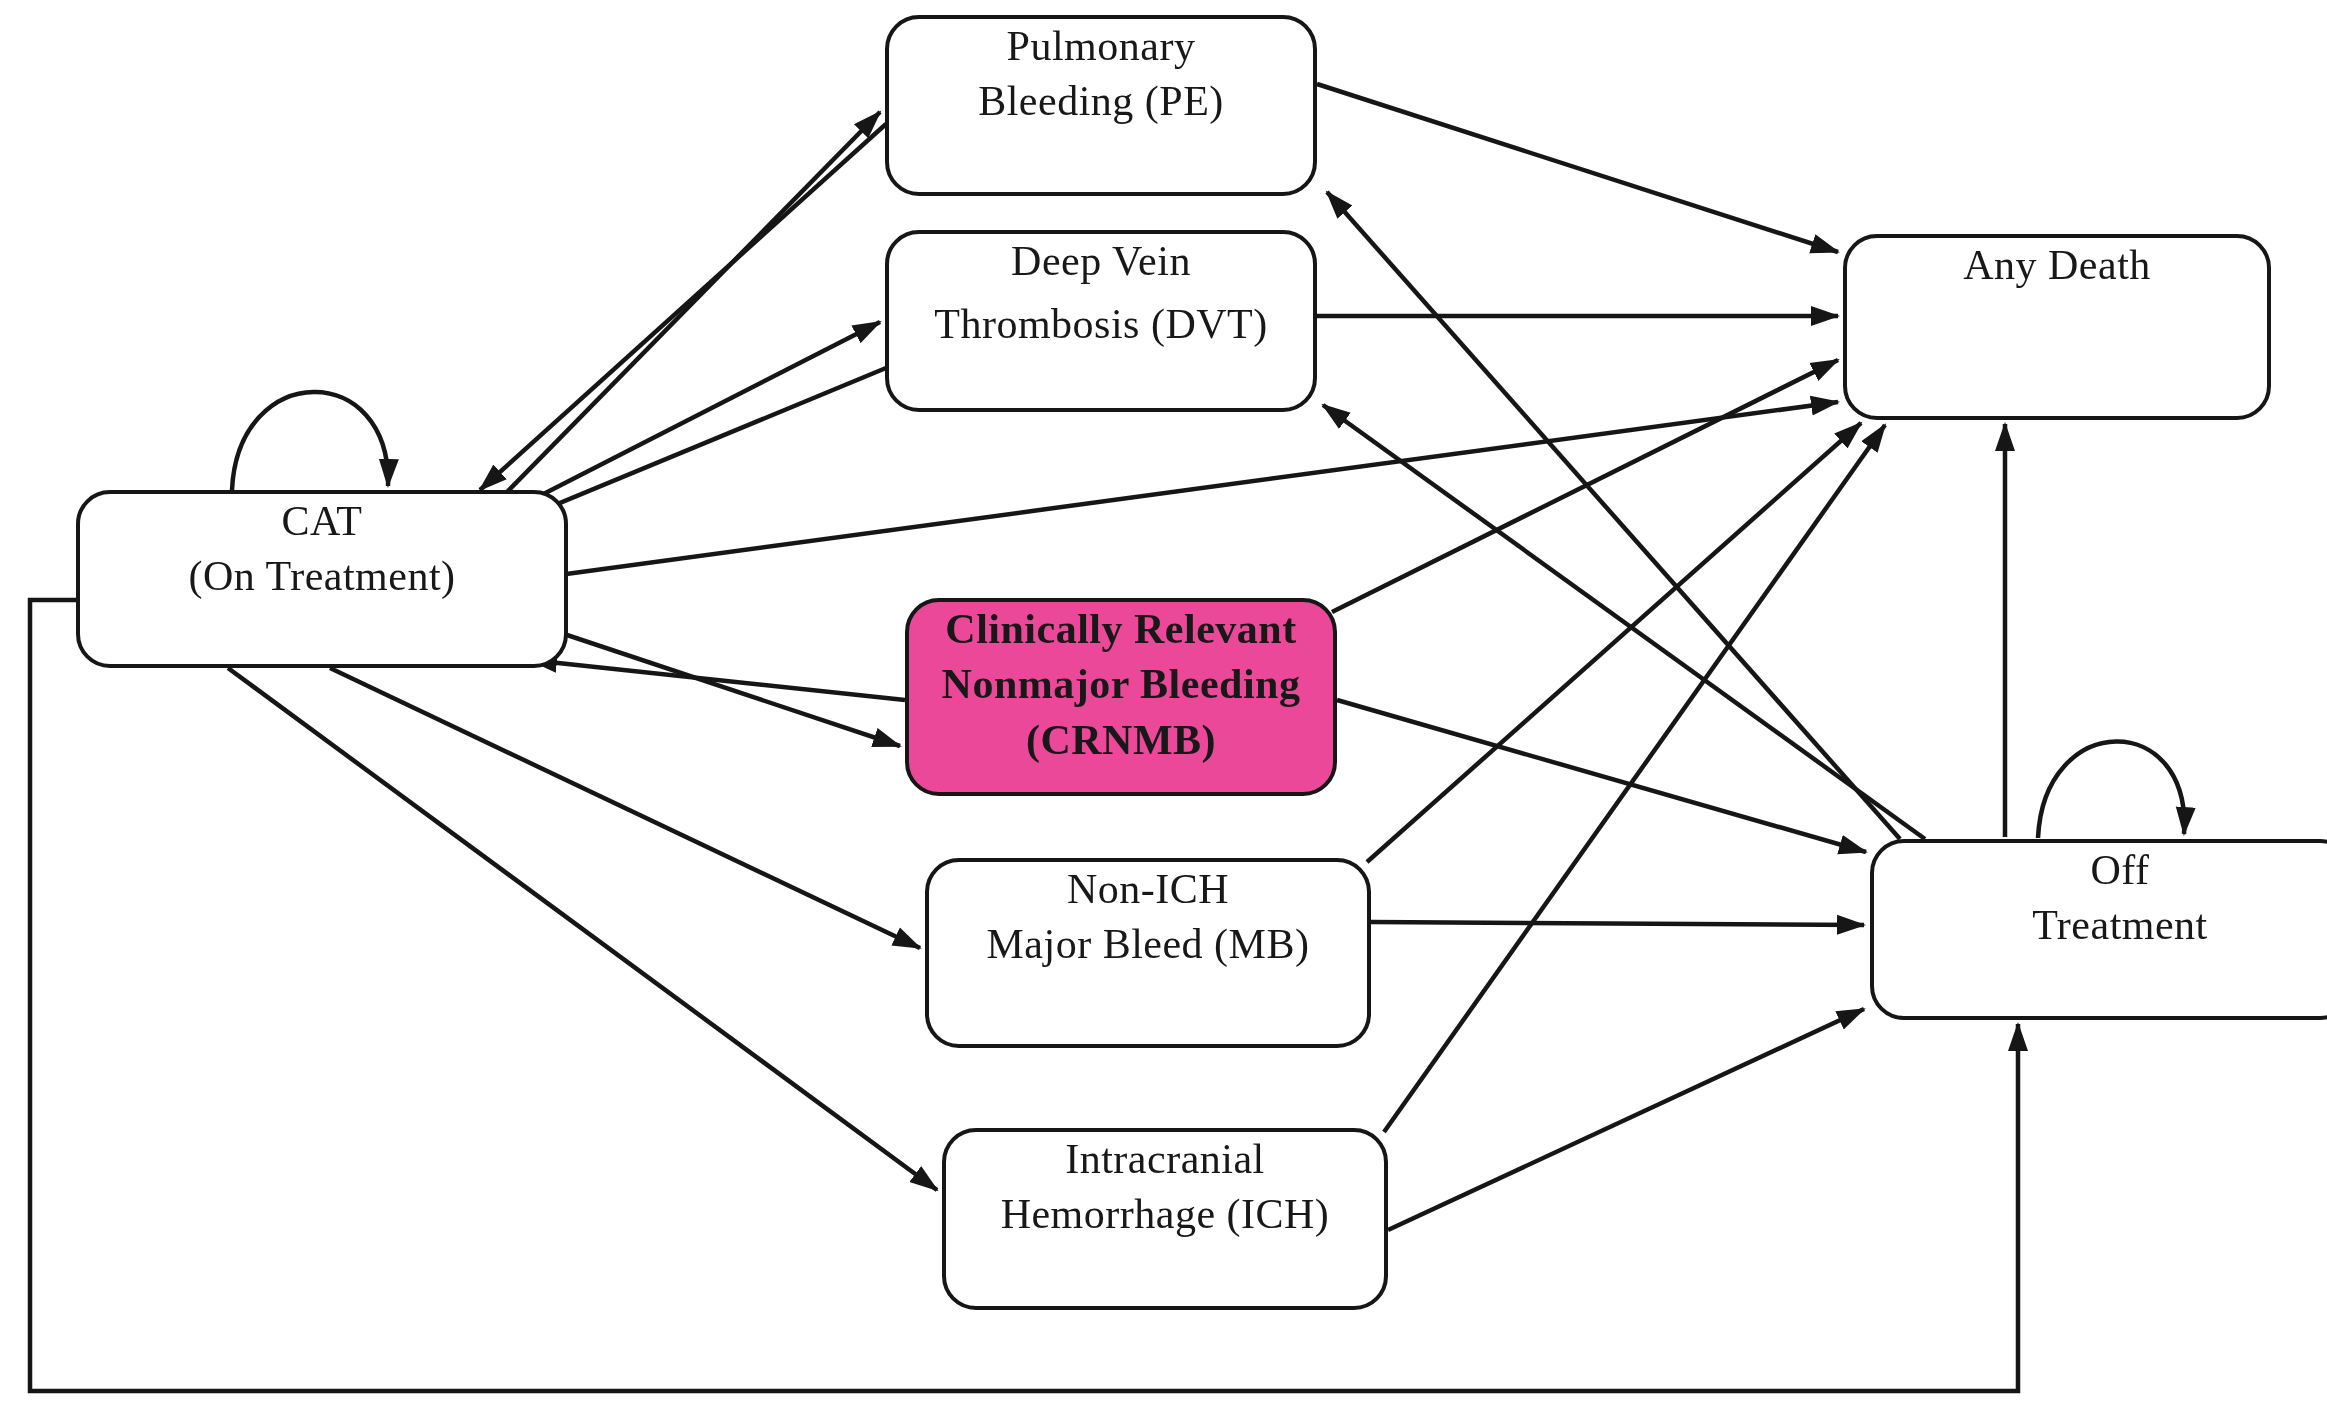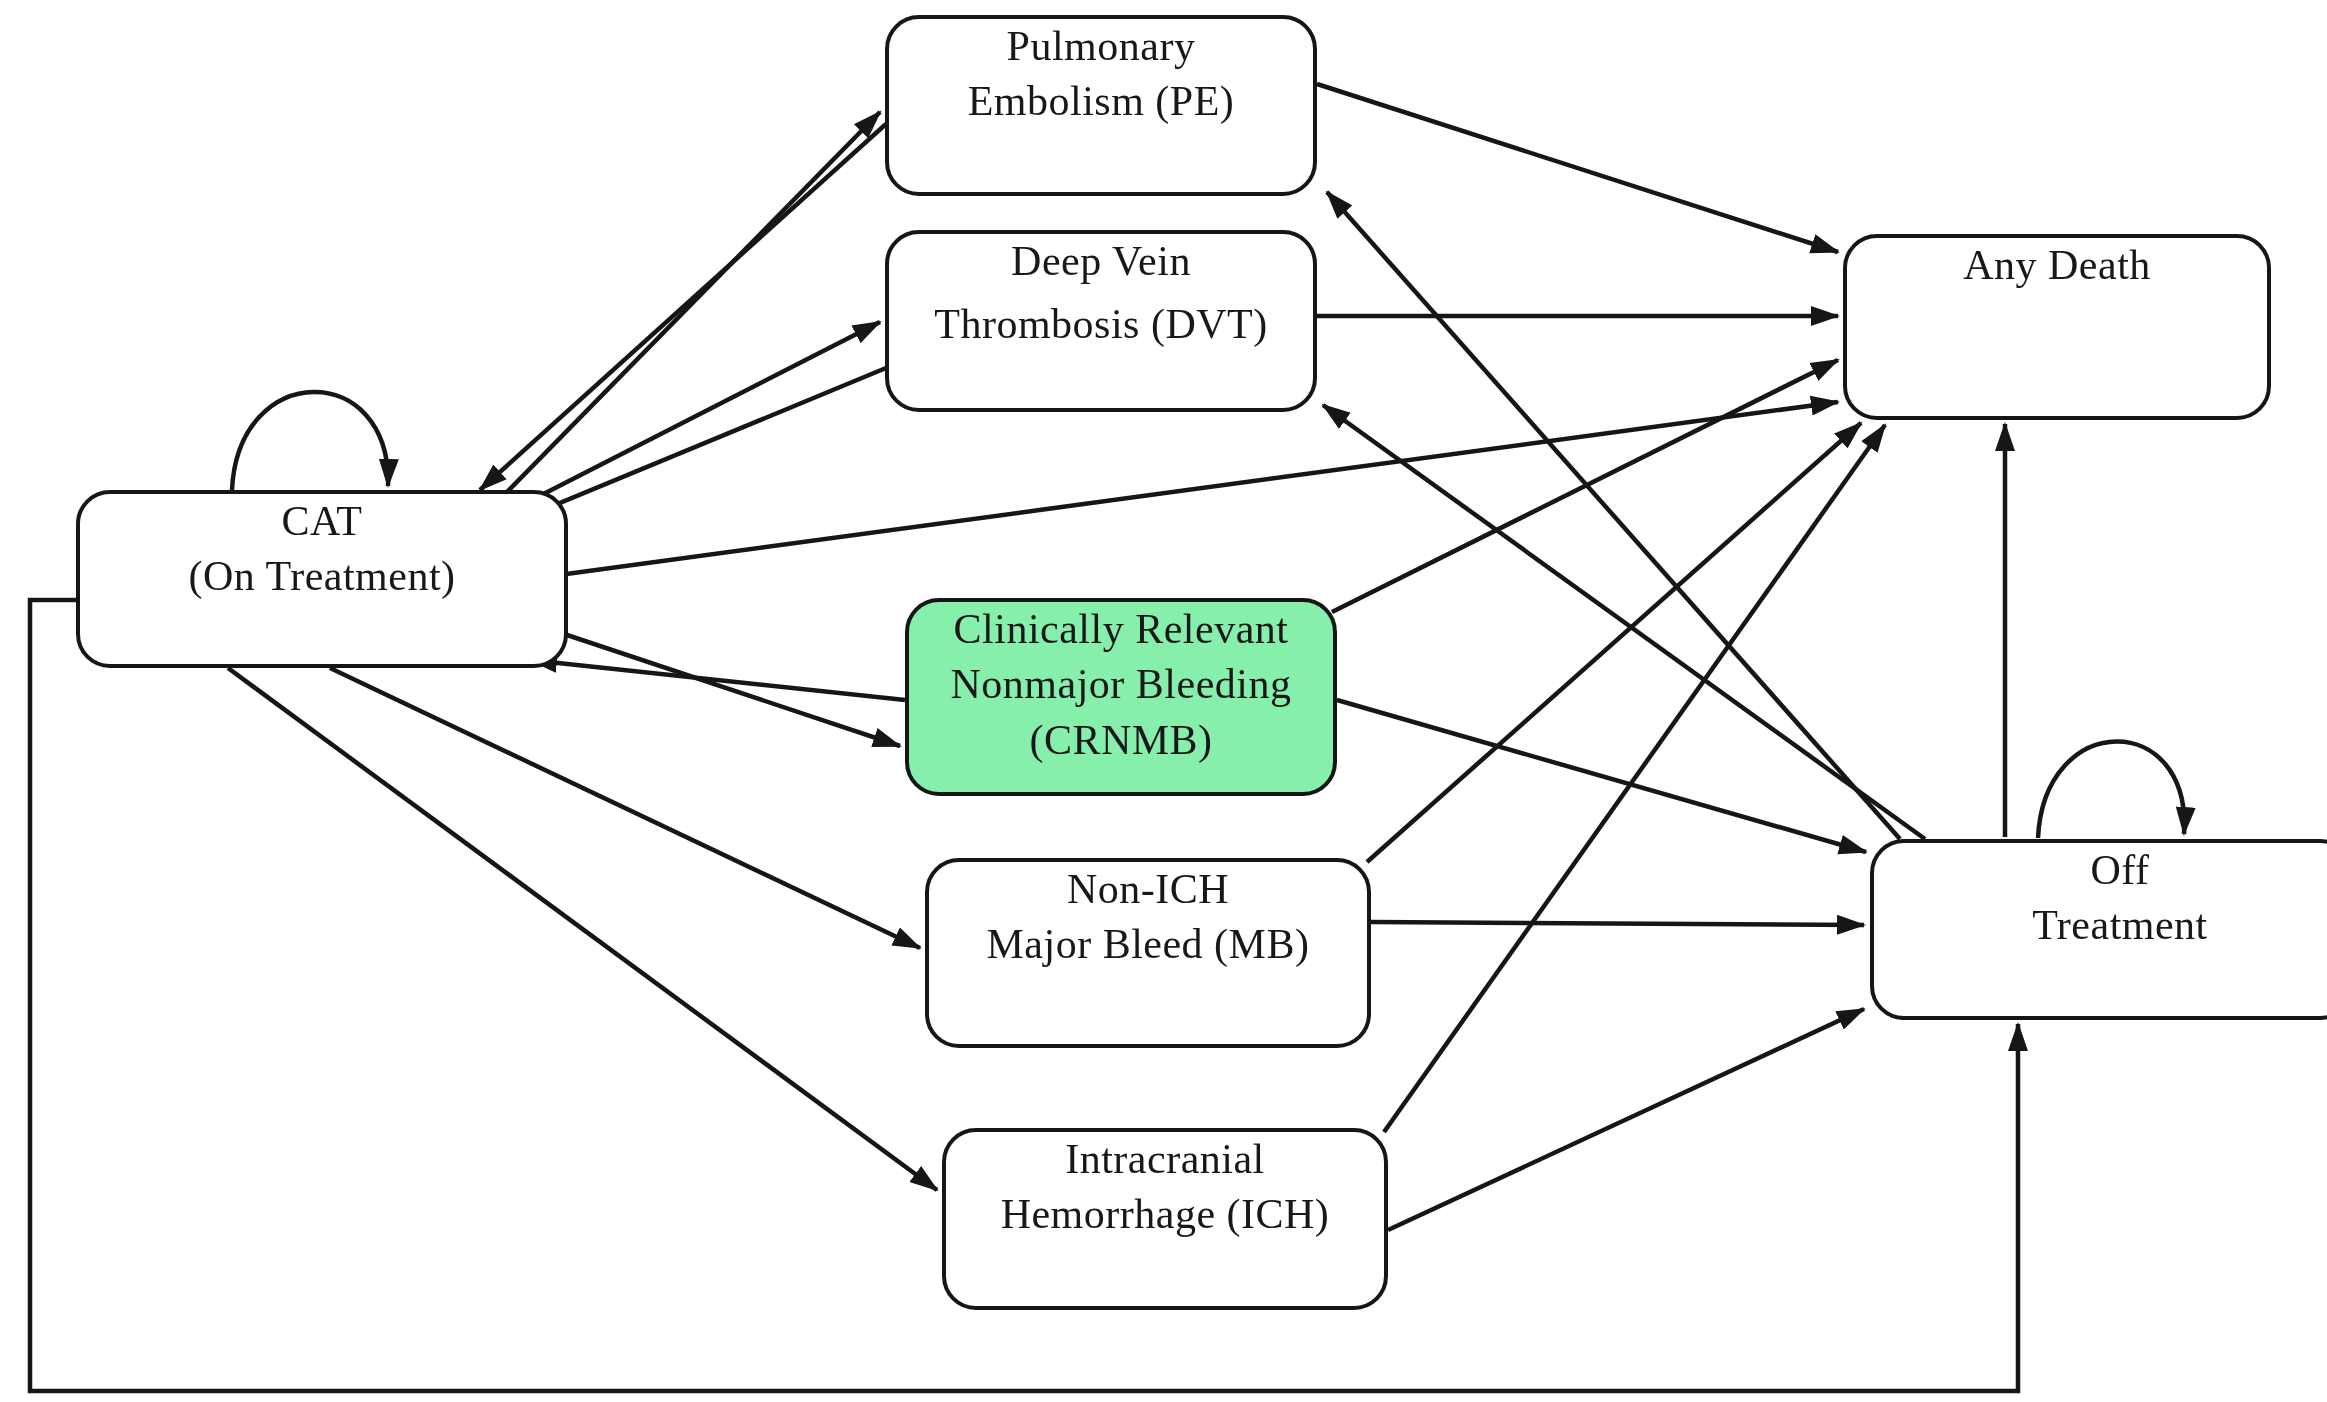--- a/index.html
+++ b/index.html
@@ -86,38 +86,38 @@
       <path d="M 2005 837 L 2005 424" class="edge" stroke="#161616" marker-end="url(#arrowhead)"></path>
       <path d="M 1337 700 L 1866 852" class="edge" stroke="#161616" marker-end="url(#arrowhead)"></path>
       <path d="M 1371 922 L 1864 925" class="edge" stroke="#161616" marker-end="url(#arrowhead)"></path>
       <path d="M 1388 1230 L 1864 1009" class="edge" stroke="#161616" marker-end="url(#arrowhead)"></path>
       <path d="M 1900 839 L 1327 192" class="edge" stroke="#161616" marker-end="url(#arrowhead)"></path>
       <path d="M 1925 839 L 1323 405" class="edge" stroke="#161616" marker-end="url(#arrowhead)"></path>
     </svg>
 
   <div class="node" id="node-pe" style="background: rgb(255, 255, 255); border-color: rgb(22, 22, 22);">
     <span>Pulmonary</span>
-    <span>Embolism (PE)</span>
+    <span>Bleeding (PE)</span>
   </div>
 
   <div class="node" id="node-dvt" style="background: rgb(255, 255, 255); border-color: rgb(22, 22, 22); gap: 8px;">
     <span>Deep Vein</span>
     <span>Thrombosis (DVT)</span>
   </div>
 
   <div class="node" id="node-any-death" style="background: rgb(255, 255, 255); border-color: rgb(22, 22, 22);">
     <span>Any Death</span>
   </div>
 
   <div class="node" id="node-cat" style="background: rgb(255, 255, 255); border-color: rgb(22, 22, 22);">
     <span>CAT</span>
     <span>(On Treatment)</span>
   </div>
 
-  <div class="node" id="node-crnmb" style="background: #86efac; border-color: rgb(22, 22, 22);">
+  <div class="node" id="node-crnmb" style="background: #ec4899; border-color: rgb(22, 22, 22); font-weight: bold;">
     <span>Clinically Relevant</span>
     <span>Nonmajor Bleeding</span>
     <span>(CRNMB)</span>
   </div>
 
   <div class="node" id="node-mb" style="background: rgb(255, 255, 255); border-color: rgb(22, 22, 22);">
     <span>Non-ICH</span>
     <span>Major Bleed (MB)</span>
   </div>
 

